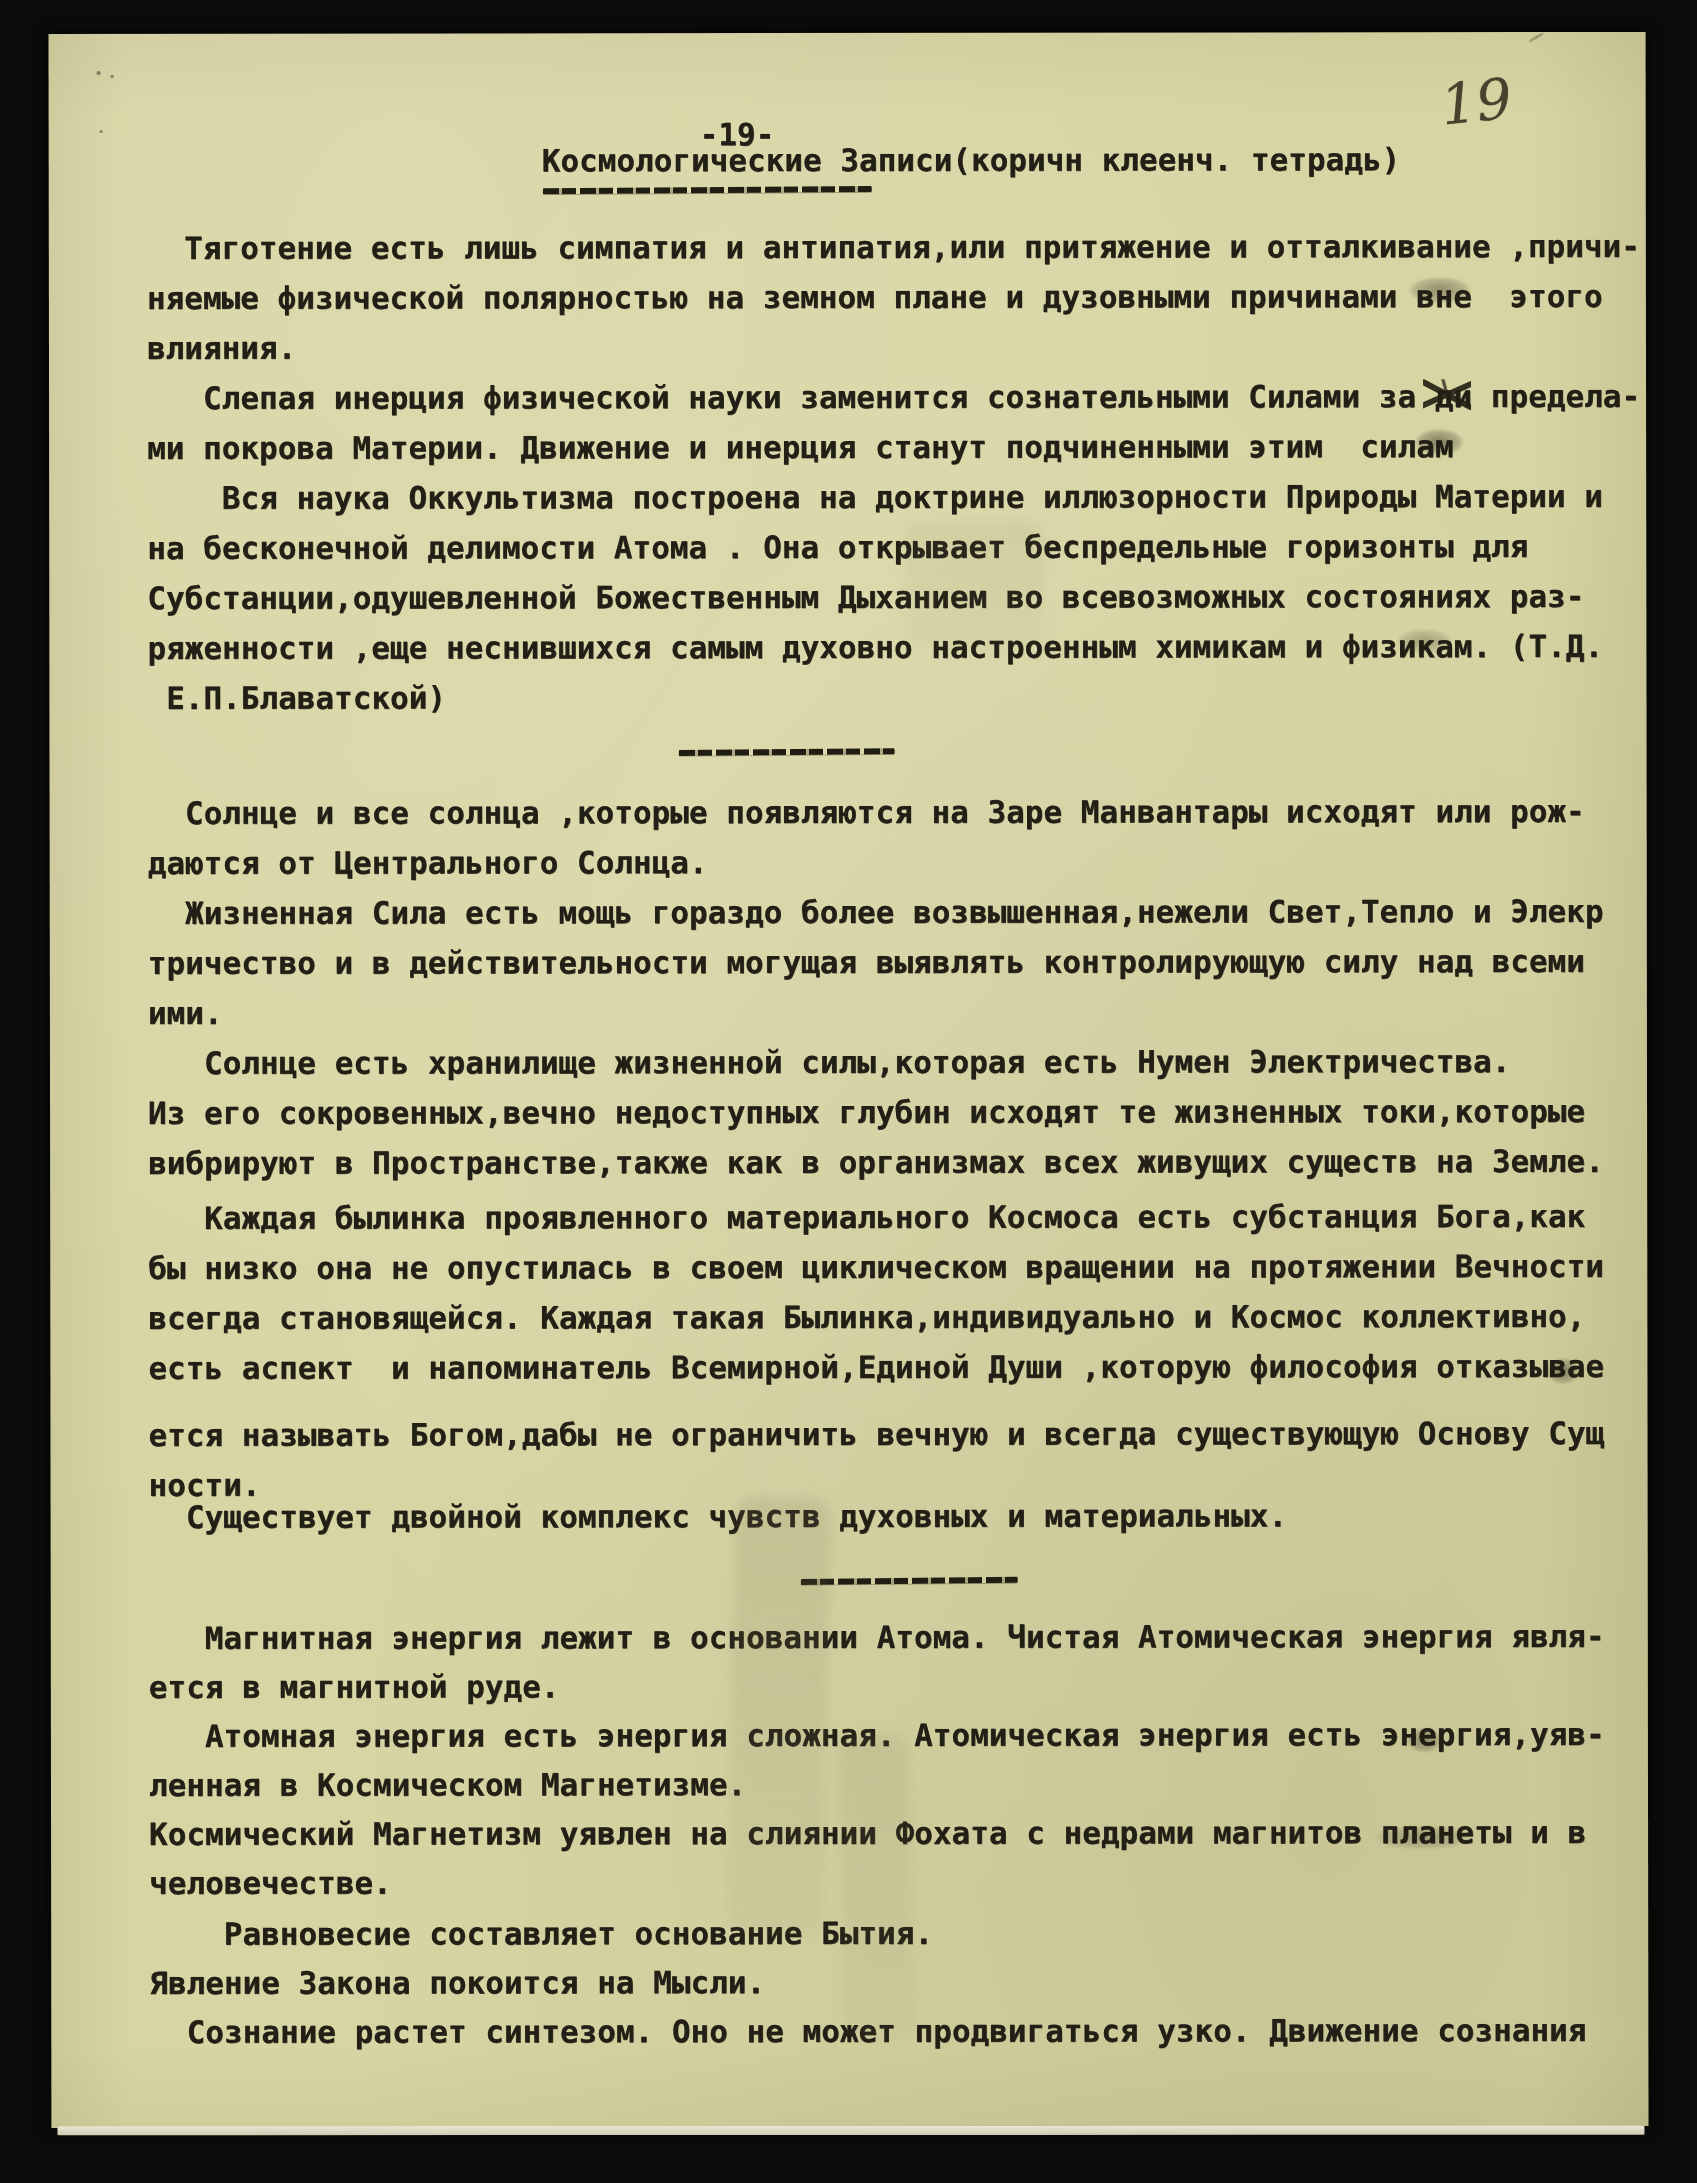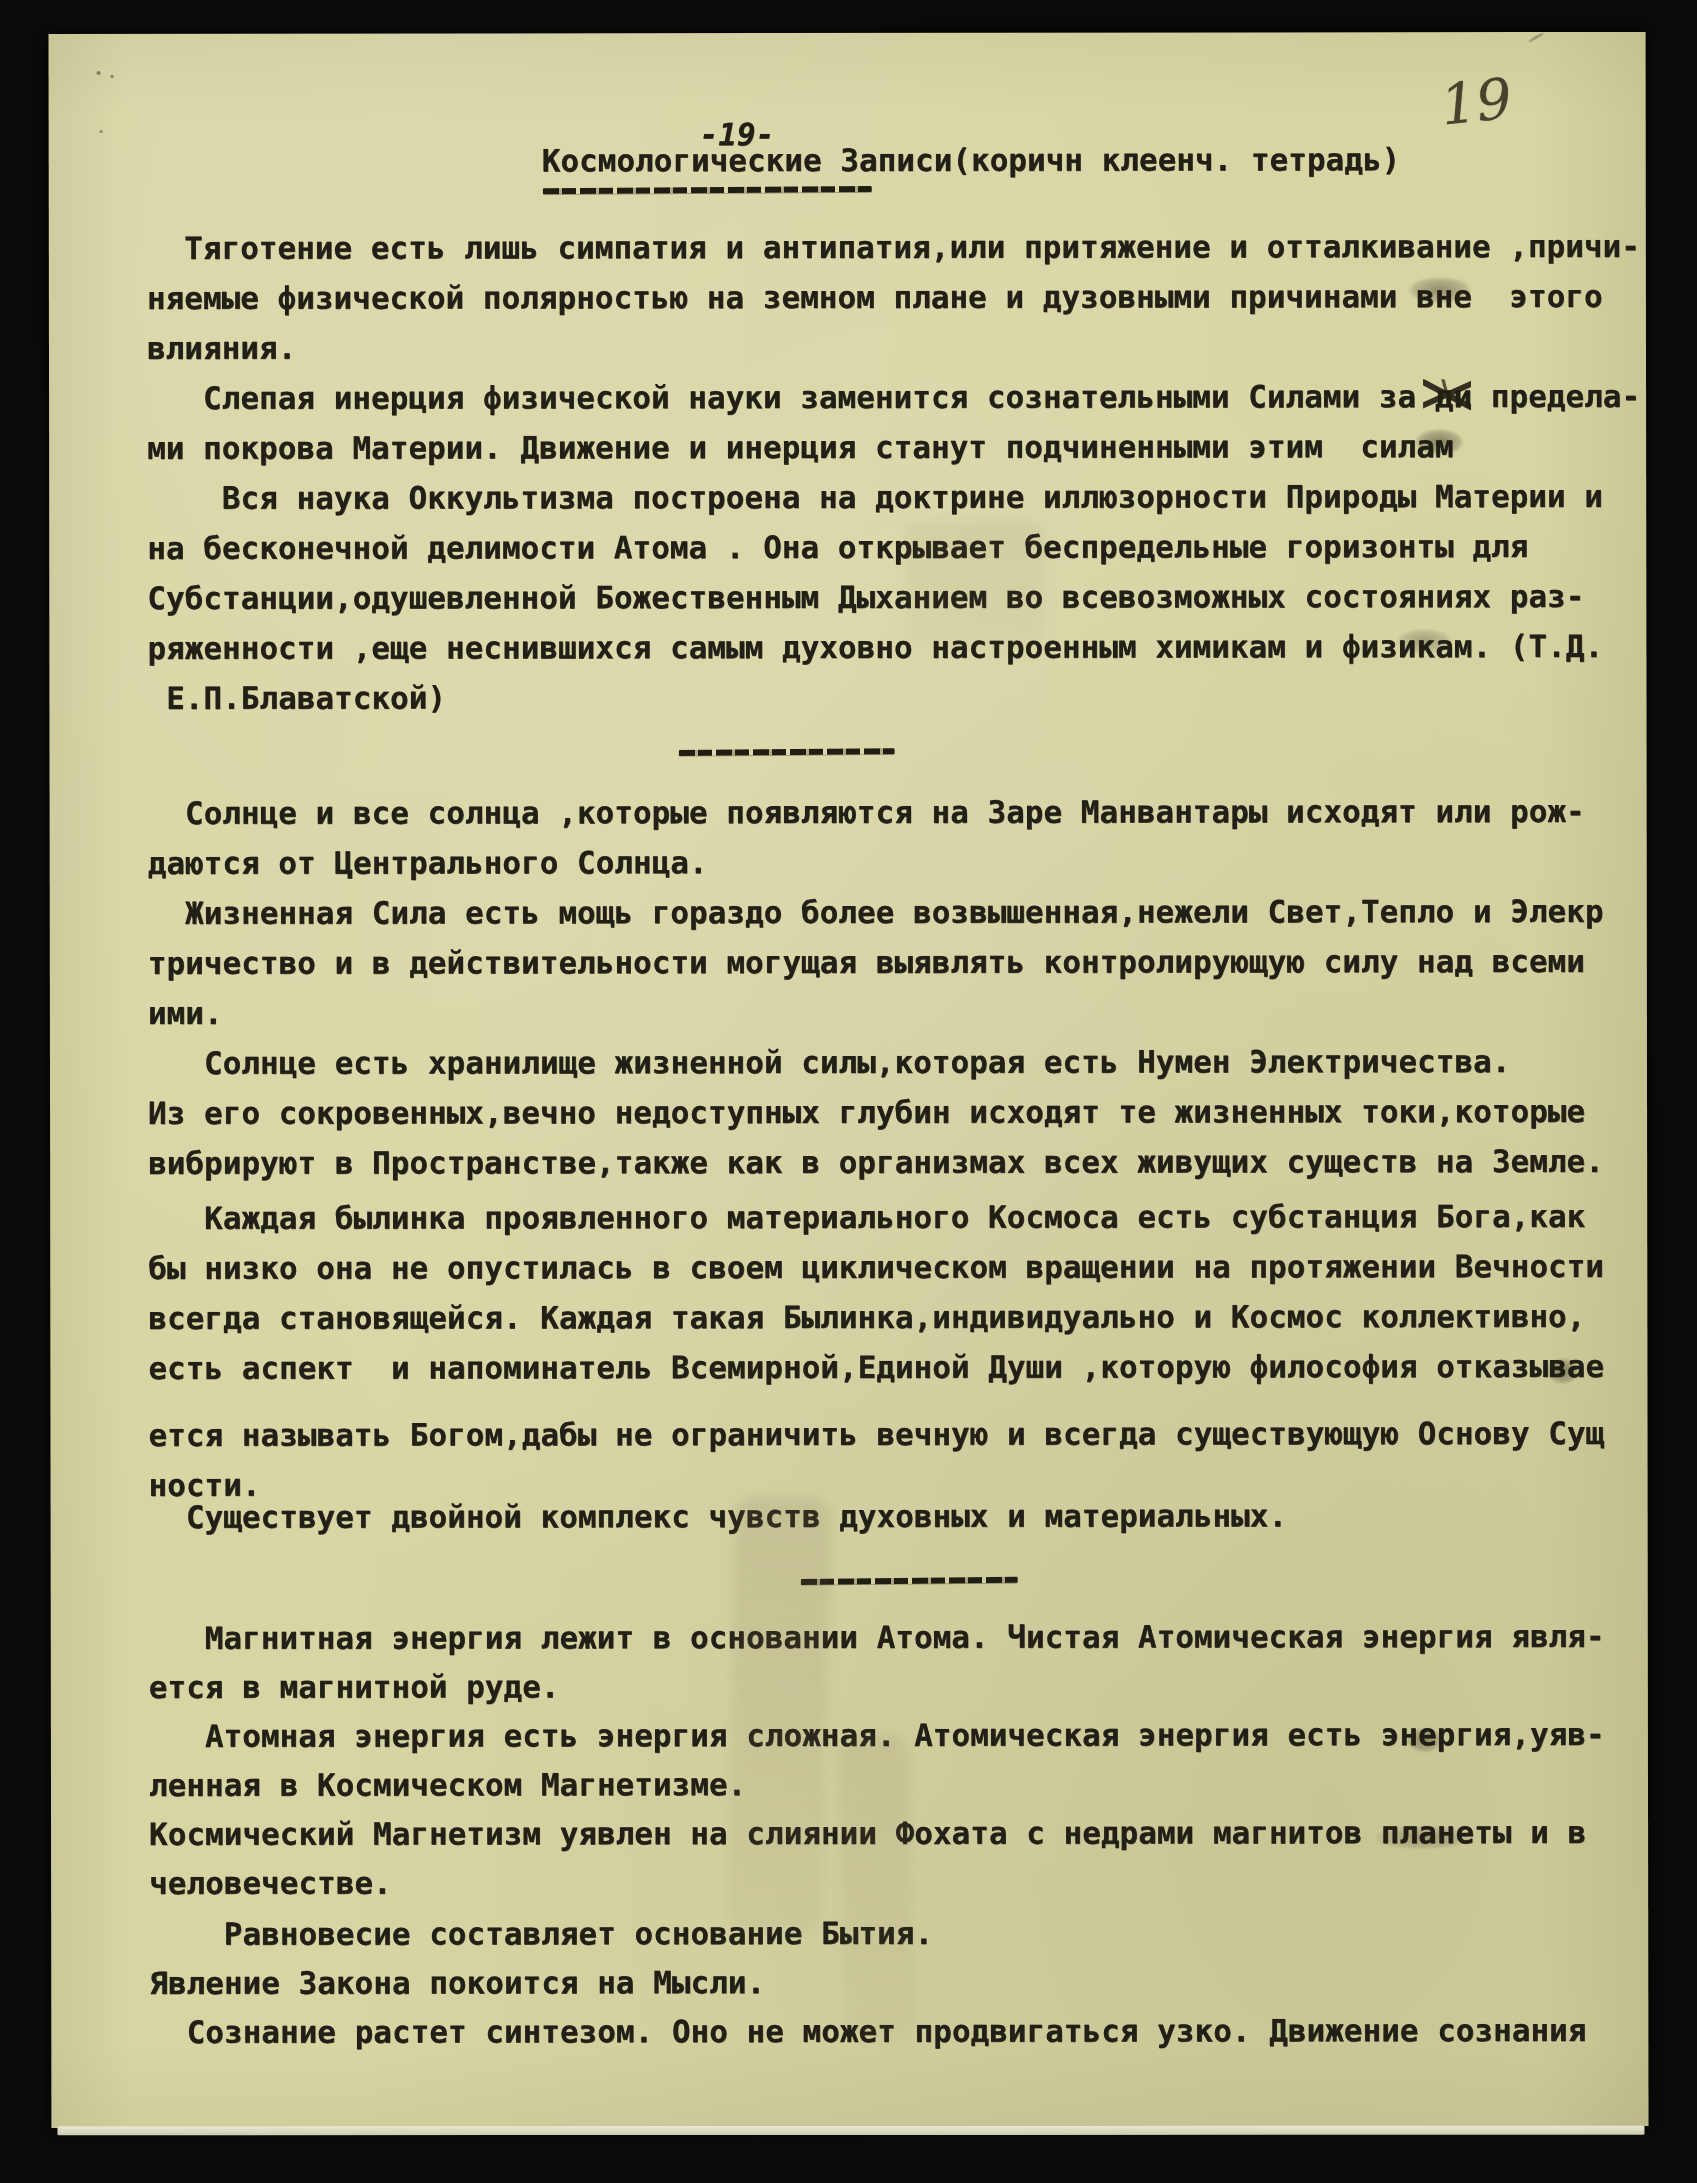--- a/index.html
+++ b/index.html
@@ -89,21 +89,21 @@
     background:linear-gradient(180deg, rgba(122,117,80,0.16), rgba(122,117,80,0.07));
     filter:blur(5.8px);
     border-radius:19px;
   }
 </style>
 </head>
 <body>
 
 <div class="page">
 
-  <div class="typed page-number" style="left:651px;top:82px;font-style:italic;">-19-</div>
+  <div class="typed page-number" style="left:651px;top:82px;">-19-</div>
 
   <div class="typed doc-title" style="left:493px;top:108px;">Космологические Записи(коричн клеенч. тетрадь)</div>
 
   <div class="typed-rule" style="left:494px;top:154px;width:329px;transform:rotate(-0.3deg);"></div>
 
   <div class="handwritten" style="left:1392px;top:37px;font-size:56px;">19</div>
 
   <div class="typed para" style="top:189px;">  Тяготение есть лишь симпатия и антипатия,или притяжение и отталкивание ,причи-
 няемые физической полярностью на земном плане и дузовными причинами вне  этого
 влияния.

